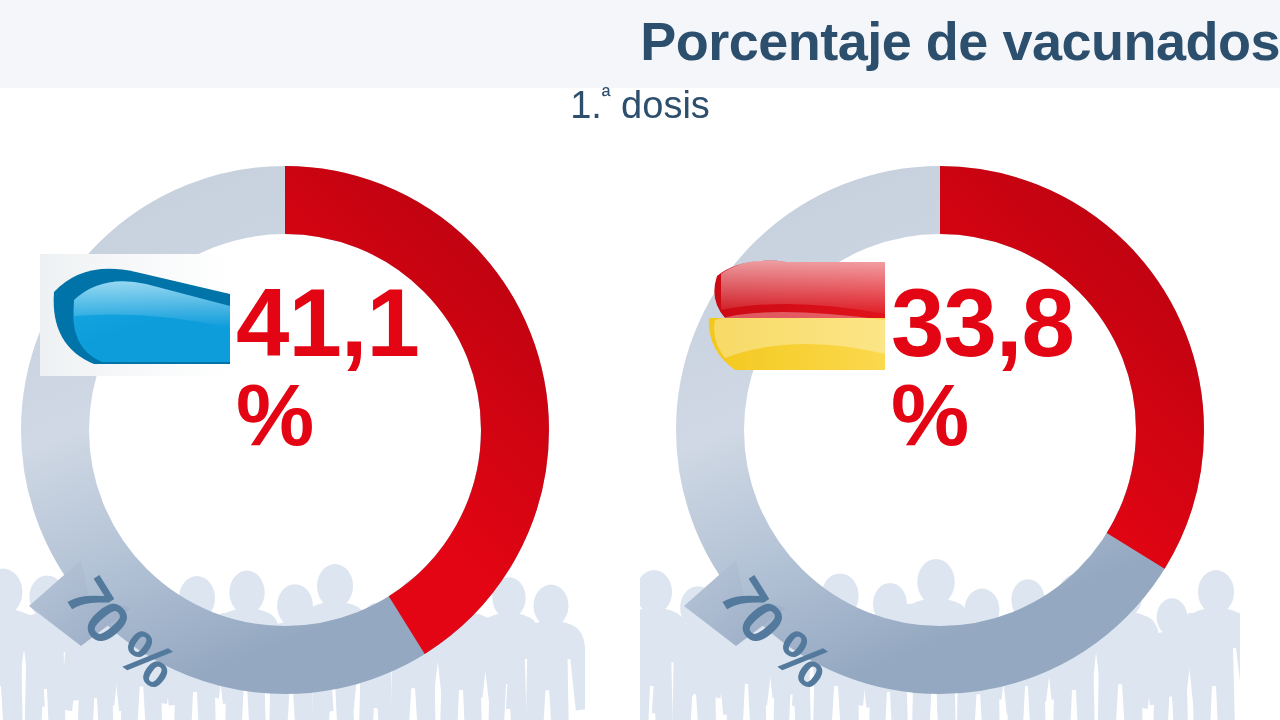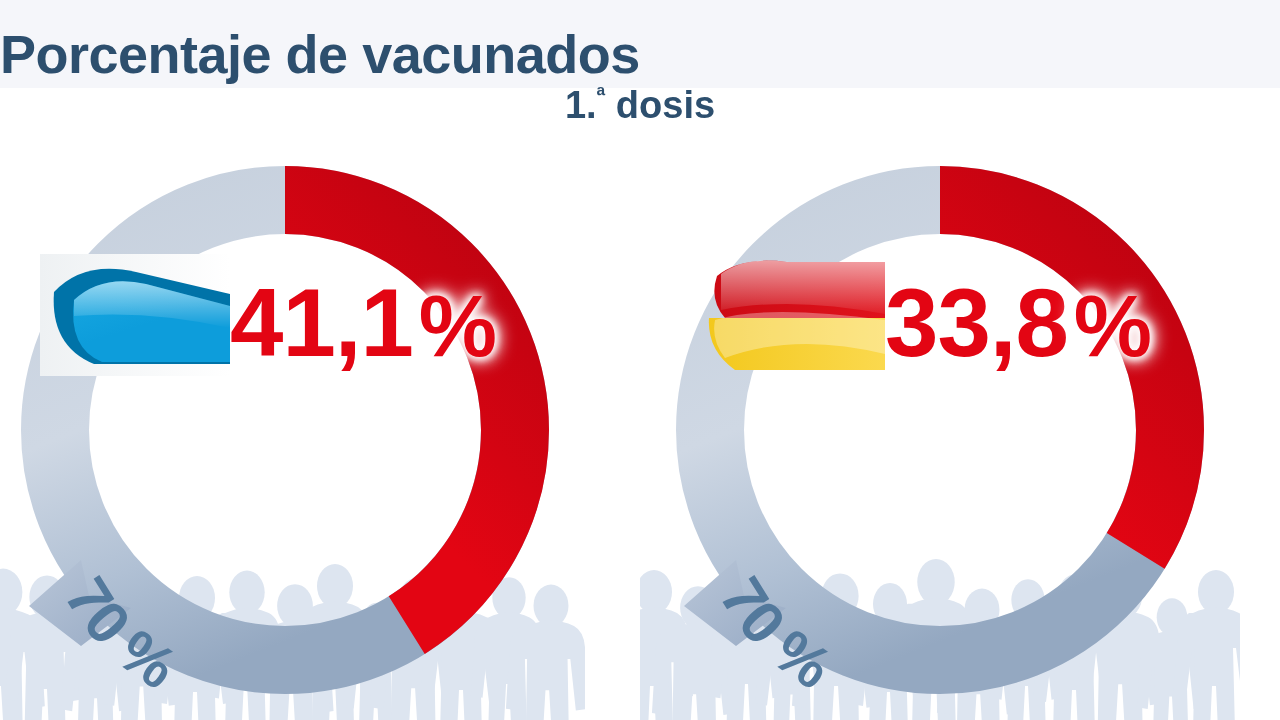--- a/index.html
+++ b/index.html
@@ -21,36 +21,35 @@
   .header-band {
     position: absolute;
     left: 0; top: 0;
     width: 1280px; height: 88px;
     background: #f5f6fa;
   }
   .title {
     position: absolute;
     left: 0; top: 14px;
     width: 1280px;
-    text-align: left;
+    text-align: right;
     font-size: 54px;
     font-weight: bold;
     letter-spacing: -0.5px;
     color: #2d4f6e;
     line-height: 1.0;
     white-space: nowrap;
-    margin-top: 13px;
   }
   .subtitle {
     position: absolute;
     left: 0; top: 86px;
     width: 1280px;
     text-align: center;
     font-size: 38px;
-    font-weight: bold;
+    font-weight: normal;
     color: #2d4f6e;
     line-height: 1.0;
     white-space: nowrap;
   }
   .subtitle .ord {
     font-size: 0.62em;
     vertical-align: super;
     line-height: 0;
   }
 
@@ -86,20 +85,21 @@
 
   
   .value-wrap {
     position: absolute;
     top: 145px;
     left: 245px;
     display: flex;
     align-items: baseline;
     white-space: nowrap;
     pointer-events: none;
+    flex-direction: column;
   }
   .value-num {
     font-size: 96px;
     font-weight: bold;
     color: #e30513;
     line-height: 1;
     letter-spacing: -1px;
   }
   .value-pct {
     font-size: 88px;

